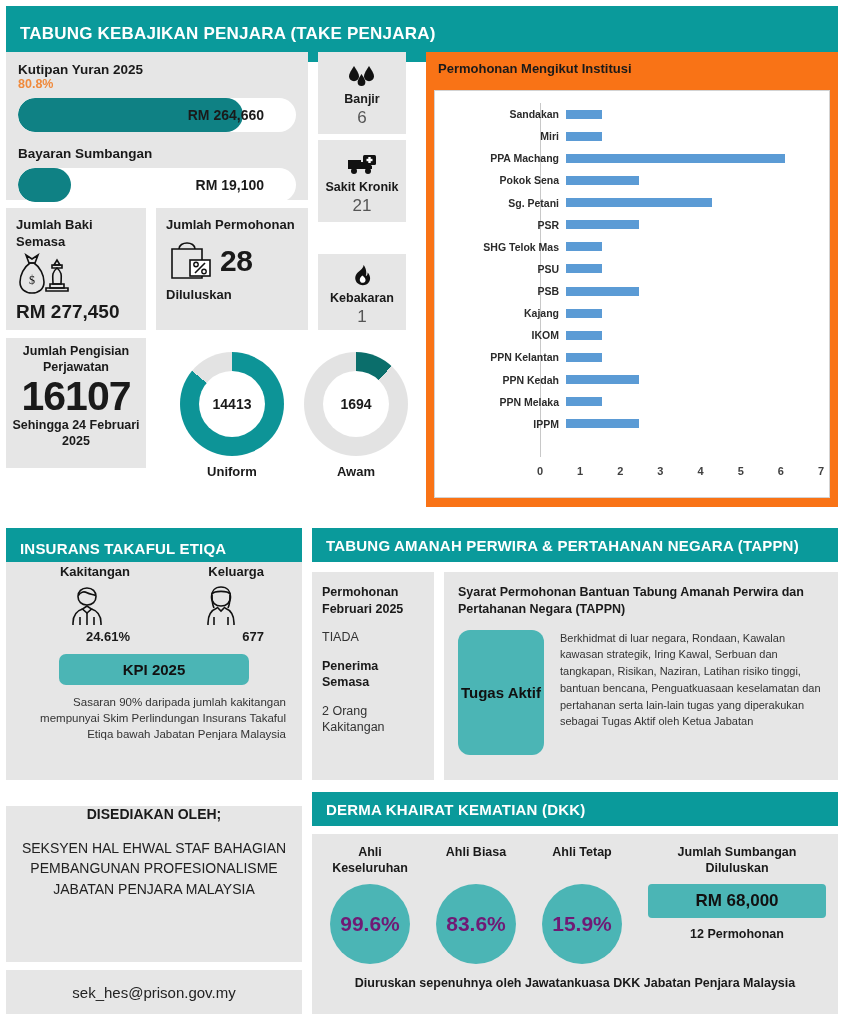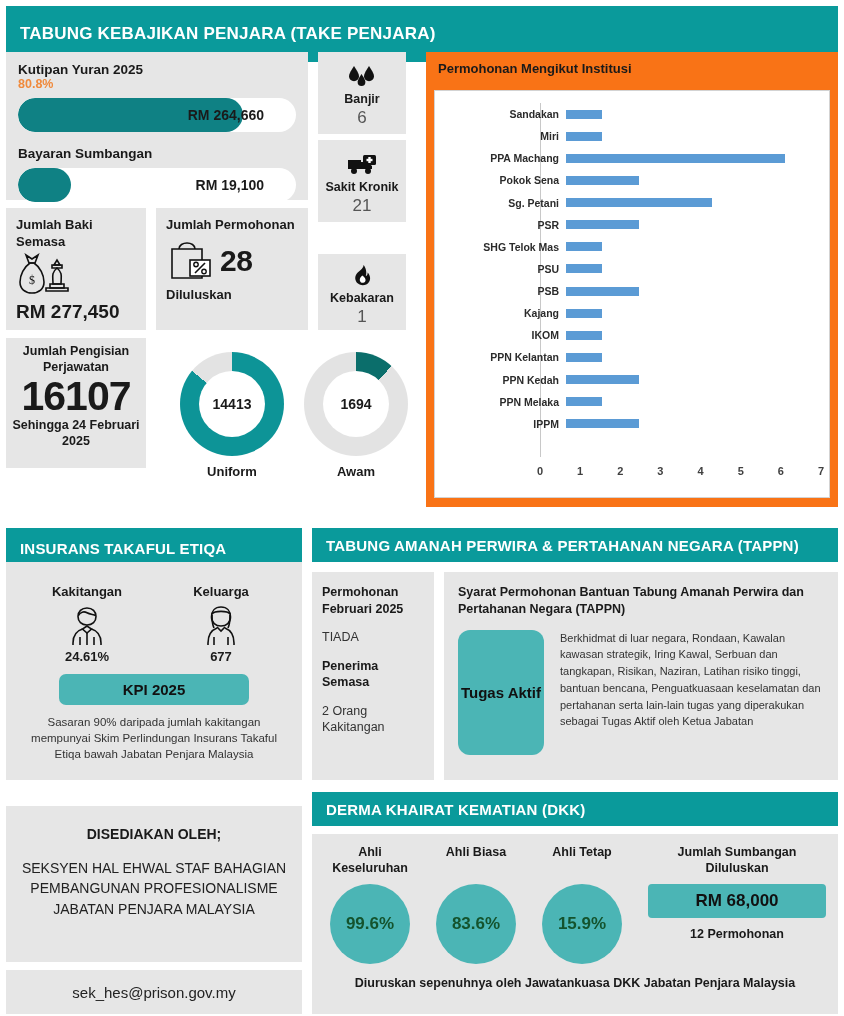--- a/index.html
+++ b/index.html
@@ -108,35 +108,35 @@
   .chart-xaxis {
     position: absolute; left: 105px; right: 8px; bottom: 14px; height: 18px;
   }
   .chart-tick {
     position: absolute; transform: translateX(-50%);
     font-size: 11px; font-weight: bold; color: #404040;
   }
 
   
   #ins-banner { position: absolute; left: 6px; top: 528px; width: 296px; height: 40px; font-size: 15px; }
-  #ins-panel  { position: absolute; left: 6px; top: 562px; width: 296px; height: 218px; padding: 22px 12px; text-align: center; }
+  #ins-panel  { position: absolute; left: 6px; top: 562px; width: 296px; height: 218px; padding: 2px 12px; text-align: right; }
   .ins-cols { display: flex; justify-content: center; gap: 48px; }
   .ins-col { width: 86px; }
   .ins-h { font-size: 13px; font-weight: bold; }
   .ins-ic { height: 46px; display: flex; align-items: center; justify-content: center; margin-top: 4px; }
   .ins-v { font-size: 13px; font-weight: bold; }
   #kpi-btn {
     margin: 10px auto 0 auto; width: 190px; height: 31px; background: #4bb5b5;
     border-radius: 7px; display: flex; align-items: center; justify-content: center;
     font-size: 15px; font-weight: bold; color: #111;
   }
   #kpi-note { margin-top: 9px; font-size: 11.5px; line-height: 1.4; color: #333; padding: 0 4px; }
 
   
-  #dis-panel { position: absolute; left: 6px; top: 806px; width: 296px; height: 156px; padding: 20px 10px; text-align: center; }
+  #dis-panel { position: absolute; left: 6px; top: 806px; width: 296px; height: 156px; padding: 0 10px; text-align: center; }
   #dis-head { font-size: 14px; font-weight: bold; }
   #dis-body { margin-top: 16px; font-size: 14px; line-height: 1.45; color: #222; }
   #email-panel {
     position: absolute; left: 6px; top: 970px; width: 296px; height: 44px;
     display: flex; align-items: center; justify-content: center;
     font-size: 15px; color: #222;
   }
 
   
   #tappn-banner { position: absolute; left: 312px; top: 528px; width: 526px; height: 34px; font-size: 15px; }
@@ -156,21 +156,21 @@
 
   
   #dkk-banner { position: absolute; left: 312px; top: 792px; width: 526px; height: 34px; font-size: 15px; }
   #dkk-panel { position: absolute; left: 312px; top: 834px; width: 526px; height: 180px; padding: 10px 12px; }
   #dkk-row { display: flex; align-items: flex-start; gap: 14px; }
   .dkk-item { width: 92px; text-align: center; }
   .dkk-lab { font-size: 12.5px; font-weight: bold; line-height: 1.3; height: 34px; }
   .dkk-circle {
     width: 80px; height: 80px; border-radius: 50%; background: #4bb5b5;
     display: flex; align-items: center; justify-content: center;
-    margin: 6px auto 0 auto; font-size: 17px; font-weight: bold; color: #14532d;
+    margin: 6px auto 0 auto; font-size: 21px; font-weight: bold; color: #701a75;
   }
   #dkk-right { flex: 1; text-align: center; padding-left: 6px; }
   #dkk-r-lab { font-size: 12.5px; font-weight: bold; line-height: 1.3; height: 34px; }
   #dkk-amount {
     margin-top: 6px; height: 34px; background: #4bb5b5; border-radius: 4px;
     display: flex; align-items: center; justify-content: center;
     font-size: 17px; font-weight: bold; color: #111;
   }
   #dkk-count { margin-top: 8px; font-size: 12.5px; font-weight: bold; line-height: 1.35; }
   #dkk-foot { margin-top: 12px; text-align: center; font-size: 12.5px; font-weight: bold; }

